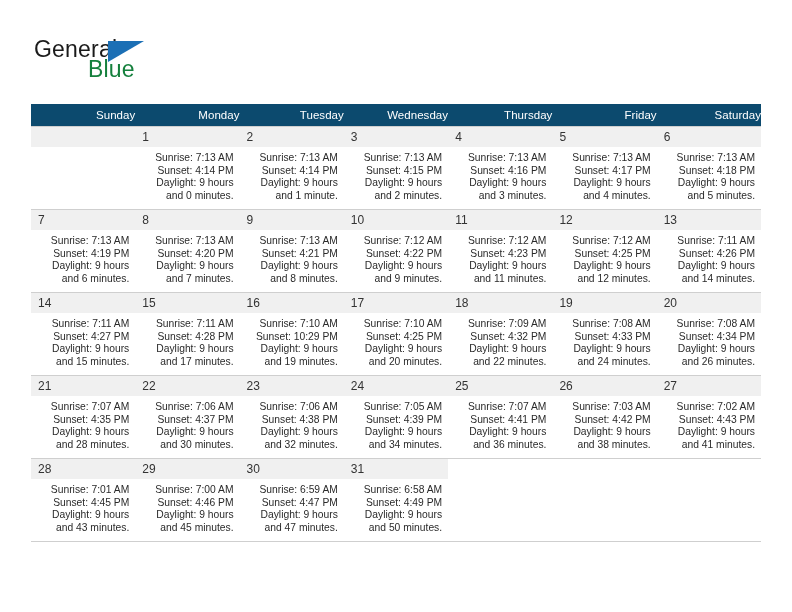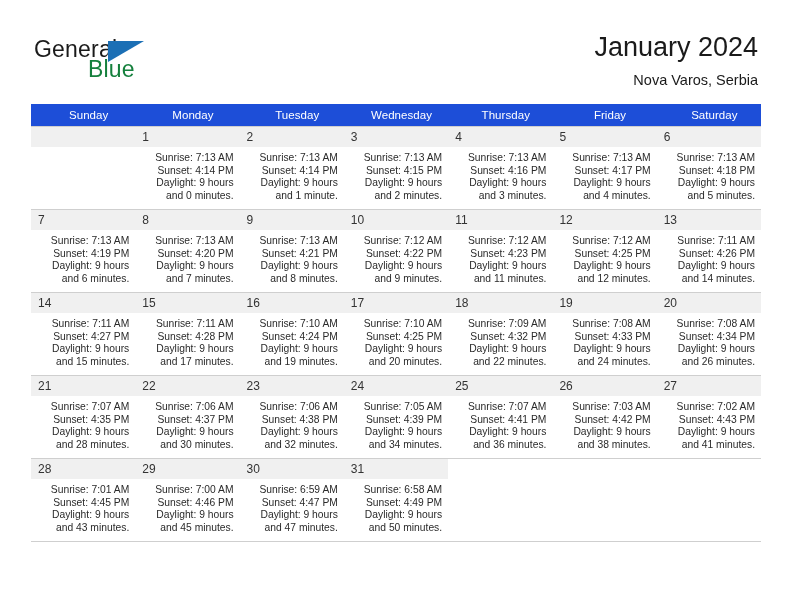--- a/index.html
+++ b/index.html
@@ -93,25 +93,25 @@
     left: 31px;
     top: 104px;
     width: 730px;
   }
   table.calendar {
     border-collapse: collapse;
     table-layout: fixed;
     width: 730px;
   }
   table.calendar th {
-    background: #1d4ed8;
+    background: #0c4a6e;
     color: #ffffff;
     font-size: 11.5px;
     font-weight: normal;
-    text-align: center;
+    text-align: right;
     padding: 5px 0 5px 11px;
     height: 12px;
     border: none;
     letter-spacing: 0.05px;
   }
   table.calendar td {
     vertical-align: top;
     border-top: 1px solid #cfcfcf;
     border-bottom: 1px solid #cfcfcf;
     padding: 0;
@@ -159,24 +159,20 @@
 <div class="page">
 
   <div class="header">
 
     <div class="logo">
       <span class="logo-general">General</span>
       <span class="logo-tri"></span>
       <span class="logo-blue">Blue</span>
     </div>
 
-    <div class="title-block">
-      <div class="cal-title">January 2024</div>
-      <div class="cal-subtitle">Nova Varos, Serbia</div>
-    </div>
 
   </div>
 
   <div class="cal-wrap">
     <table class="calendar">
       <thead>
         <tr id="weekday-row">
             <th>Sunday</th>
             <th>Monday</th>
             <th>Tuesday</th>
@@ -361,21 +357,21 @@
                   <div>Daylight: 9 hours</div>
                   <div>and 17 minutes.</div>
                 </div>
               </div>
             </td>
             <td>
               <div class="cell-inner">
                 <span class="daynum">16</span>
                 <div class="cell-body">
                   <div>Sunrise: 7:10 AM</div>
-                  <div>Sunset: 4:24 PM</div>
+                  <div>Sunset: 10:29 PM</div>
                   <div>Daylight: 9 hours</div>
                   <div>and 19 minutes.</div>
                 </div>
               </div>
             </td>
             <td>
               <div class="cell-inner">
                 <span class="daynum">17</span>
                 <div class="cell-body">
                   <div>Sunrise: 7:10 AM</div>

